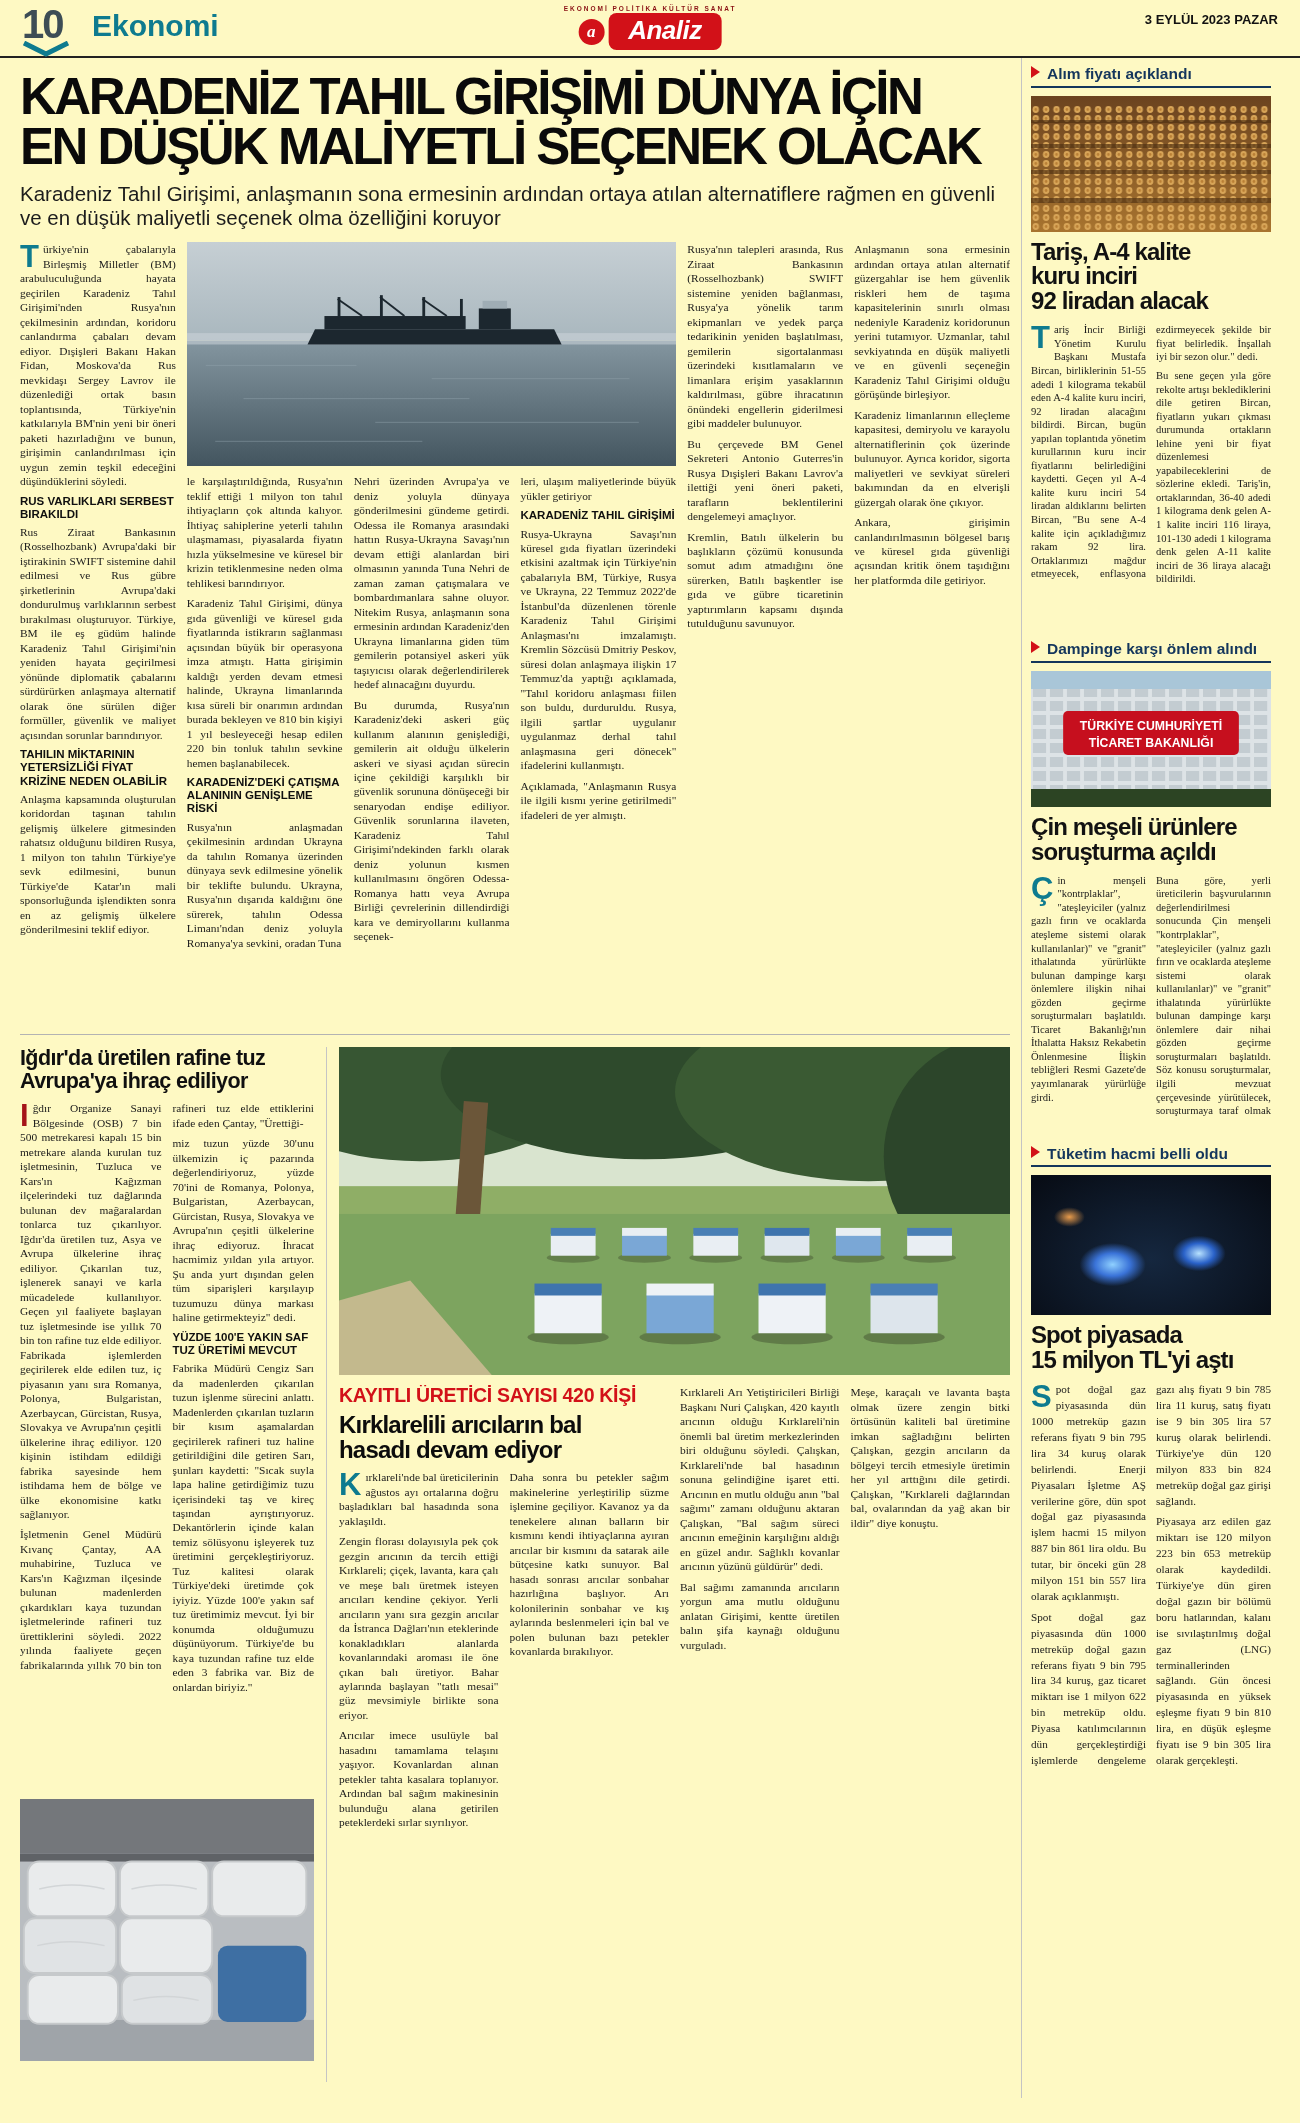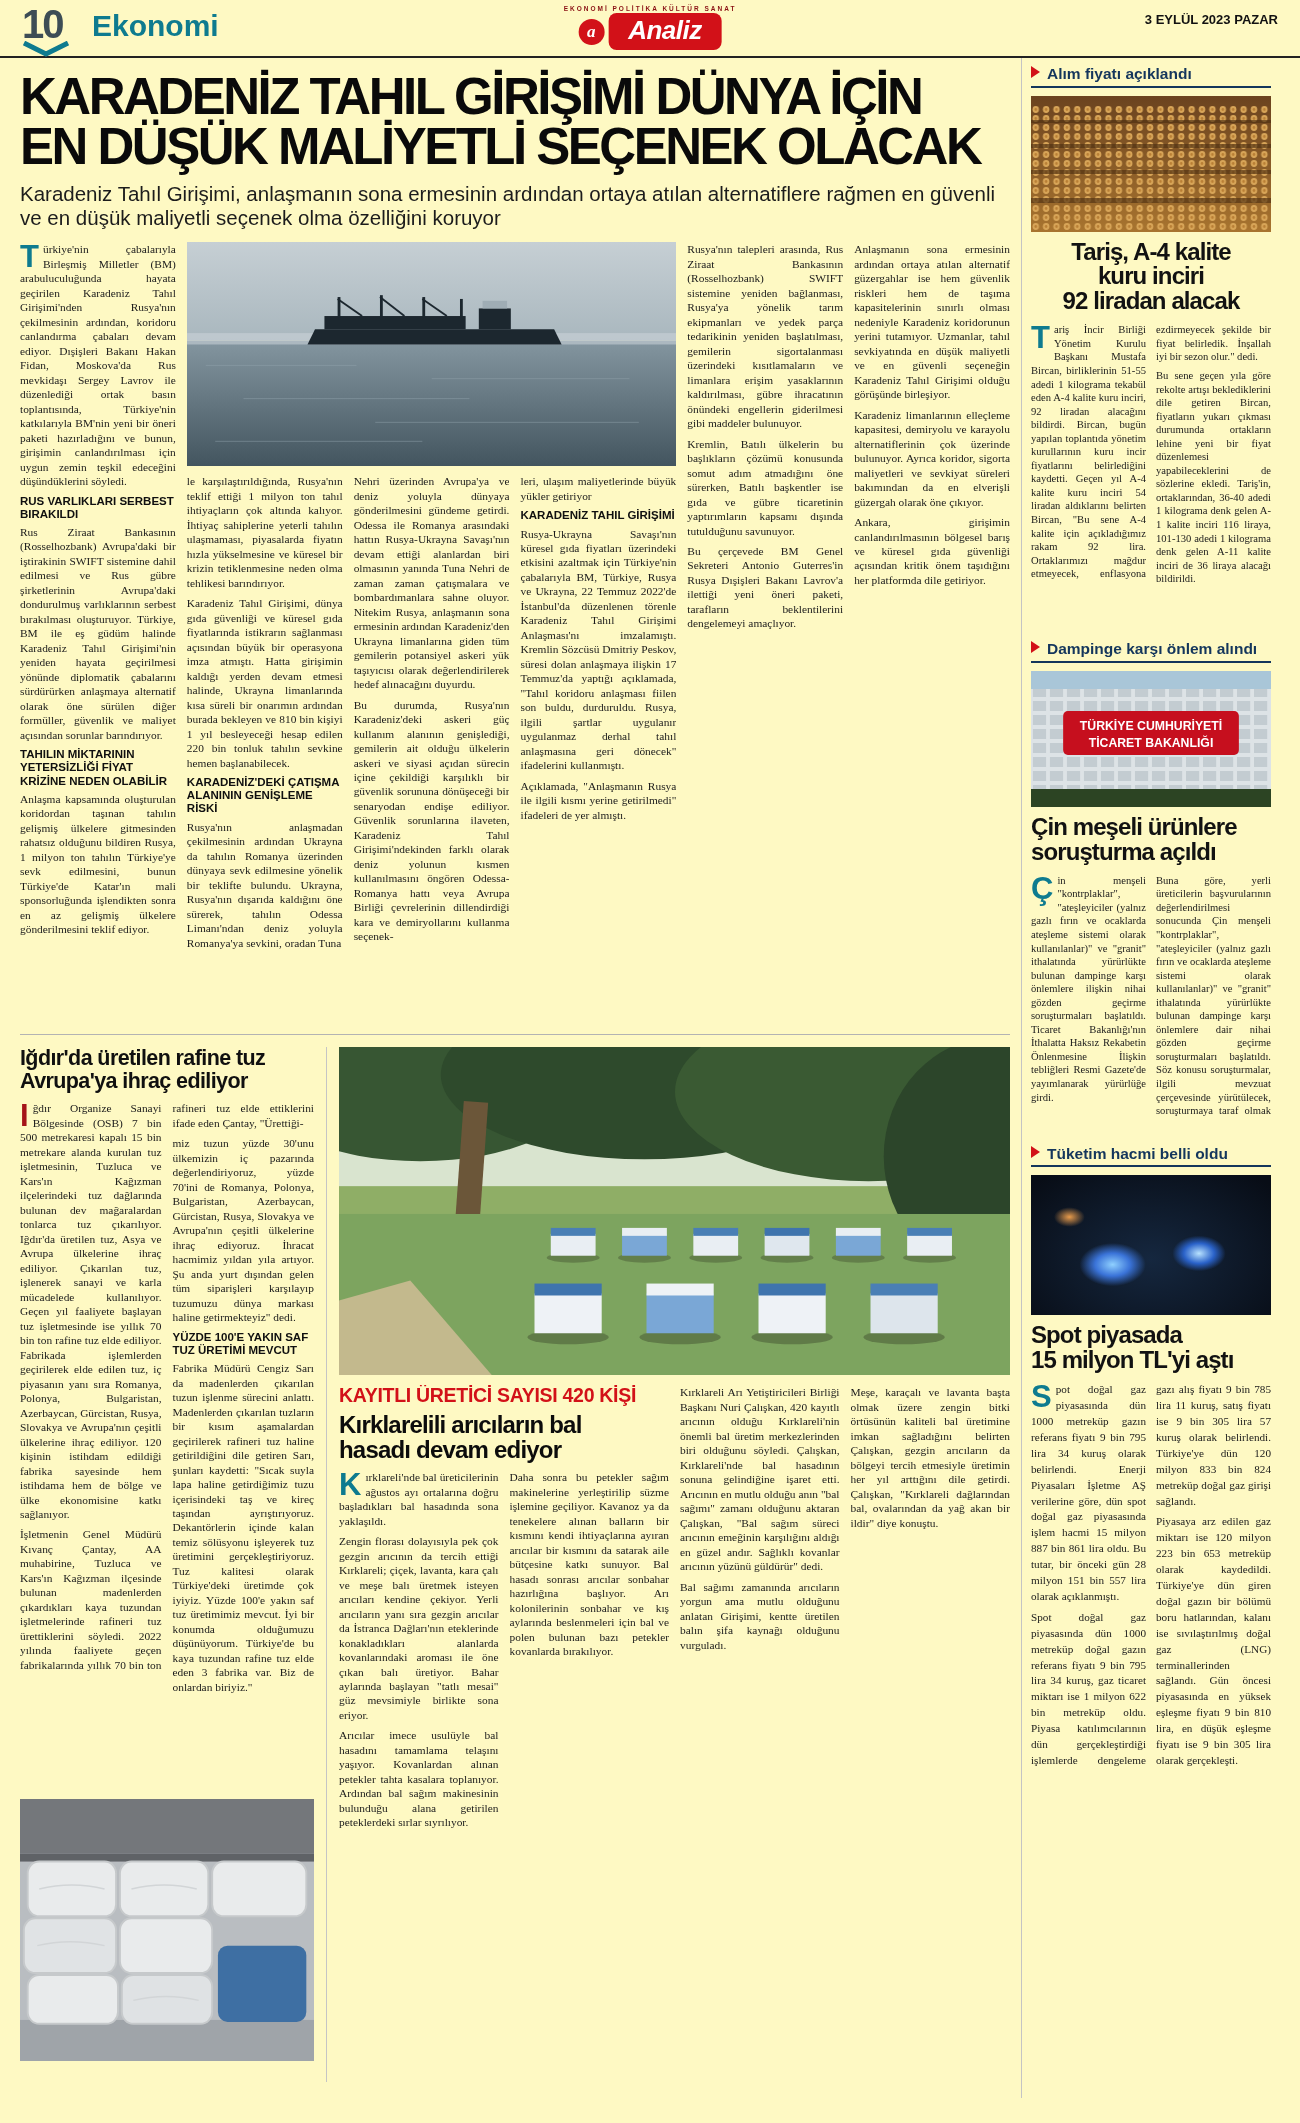--- a/index.html
+++ b/index.html
@@ -69,21 +69,21 @@
   .tag-arrow { width:0; height:0; border-left:9px solid #d21118; border-top:6px solid transparent; border-bottom:6px solid transparent; display:inline-block; }
   .side-photo { margin-bottom:8px; }
   .side-photo svg { width:100%; height:136px; display:block; }
   .photo-flame { height:140px; margin-bottom:8px;
     background:
       radial-gradient(46px 30px at 34% 64%, #8fd0ff 0%, #3a73d8 38%, rgba(8,14,26,0) 72%),
       radial-gradient(36px 24px at 70% 56%, #b8e2ff 0%, #2a62c9 42%, rgba(8,14,26,0) 74%),
       radial-gradient(22px 14px at 16% 30%, #e89b4b 0%, rgba(8,14,26,0) 70%),
       radial-gradient(160px 110px at 50% 60%, #15273f 0%, #080d16 100%), #080c14; }
   .side-headline { font:700 24px/1.04 "Liberation Sans", sans-serif; letter-spacing:-0.9px; color:#121212; margin-bottom:9px; }
-  .side-headline.centered { text-align:center; }
+  .side-headline.centered { }
   .side-body { column-count:2; column-gap:10px; overflow:hidden; }
   .side-body p { font-size:10.6px; line-height:1.28; text-align:justify; margin-bottom:5px; hyphens:auto; }
   .body-s1 { height:302px; }
   .body-s2 { height:256px; }
   .body-s3 { height:700px; }
   .body-s3 p { font-size:11.2px; line-height:1.42; }
 </style>
 </head>
 <body>
 
@@ -176,22 +176,22 @@
             <p>Bu durumda, Rusya'nın Karadeniz'deki askeri güç kullanım alanının genişlediği, gemilerin ait olduğu ülkelerin askeri ve siyasi açıdan sürecin içine çekildiği karşılıklı bir güvenlik sorununa dönüşeceği bir senaryodan endişe ediliyor. Güvenlik sorunlarına ilaveten, Karadeniz Tahıl Girişimi'ndekinden farklı olarak deniz yolunun kısmen kullanılmasını öngören Odessa-Romanya hattı veya Avrupa Birliği çevrelerinin dillendirdiği kara ve demiryollarını kullanma seçenek-</p>
           </div>
           <div class="mcol col-d">
             <p>leri, ulaşım maliyetlerinde büyük yükler getiriyor</p>
             <h4 class="sub">KARADENİZ TAHIL GİRİŞİMİ</h4>
             <p>Rusya-Ukrayna Savaşı'nın küresel gıda fiyatları üzerindeki etkisini azaltmak için Türkiye'nin çabalarıyla BM, Türkiye, Rusya ve Ukrayna, 22 Temmuz 2022'de İstanbul'da düzenlenen törenle Karadeniz Tahıl Girişimi Anlaşması'nı imzalamıştı. Kremlin Sözcüsü Dmitriy Peskov, süresi dolan anlaşmaya ilişkin 17 Temmuz'da yaptığı açıklamada, "Tahıl koridoru anlaşması fiilen son buldu, durduruldu. Rusya, ilgili şartlar uygulanır uygulanmaz derhal tahıl anlaşmasına geri dönecek" ifadelerini kullanmıştı.</p>
             <p>Açıklamada, "Anlaşmanın Rusya ile ilgili kısmı yerine getirilmedi" ifadeleri de yer almıştı.</p>
           </div>
           <div class="mcol col-e">
             <p>Rusya'nın talepleri arasında, Rus Ziraat Bankasının (Rosselhozbank) SWIFT sistemine yeniden bağlanması, Rusya'ya yönelik tarım ekipmanları ve yedek parça tedarikinin yeniden başlatılması, gemilerin sigortalanması üzerindeki kısıtlamaların ve limanlara erişim yasaklarının kaldırılması, gübre ihracatının önündeki engellerin giderilmesi gibi maddeler bulunuyor.</p>
+            <p>Bu çerçevede BM Genel Sekreteri Antonio Guterres'in Rusya Dışişleri Bakanı Lavrov'a ilettiği yeni öneri paketi, tarafların beklentilerini dengelemeyi amaçlıyor.</p>
             <p>Kremlin, Batılı ülkelerin bu başlıkların çözümü konusunda somut adım atmadığını öne sürerken, Batılı başkentler ise gıda ve gübre ticaretinin yaptırımların kapsamı dışında tutulduğunu savunuyor.</p>
-            <p>Bu çerçevede BM Genel Sekreteri Antonio Guterres'in Rusya Dışişleri Bakanı Lavrov'a ilettiği yeni öneri paketi, tarafların beklentilerini dengelemeyi amaçlıyor.</p>
           </div>
           <div class="mcol col-f">
             <p>Anlaşmanın sona ermesinin ardından ortaya atılan alternatif güzergahlar ise hem güvenlik riskleri hem de taşıma kapasitelerinin sınırlı olması nedeniyle Karadeniz koridorunun yerini tutamıyor. Uzmanlar, tahıl sevkiyatında en düşük maliyetli ve en güvenli seçeneğin Karadeniz Tahıl Girişimi olduğu görüşünde birleşiyor.</p>
             <p>Karadeniz limanlarının elleçleme kapasitesi, demiryolu ve karayolu alternatiflerinin çok üzerinde bulunuyor. Ayrıca koridor, sigorta maliyetleri ve sevkiyat süreleri bakımından da en elverişli güzergah olarak öne çıkıyor.</p>
             <p>Ankara, girişimin canlandırılmasının bölgesel barış ve küresel gıda güvenliği açısından kritik önem taşıdığını her platformda dile getiriyor.</p>
           </div>
         </div>
       </article>
 
       <div class="bottom-row">

